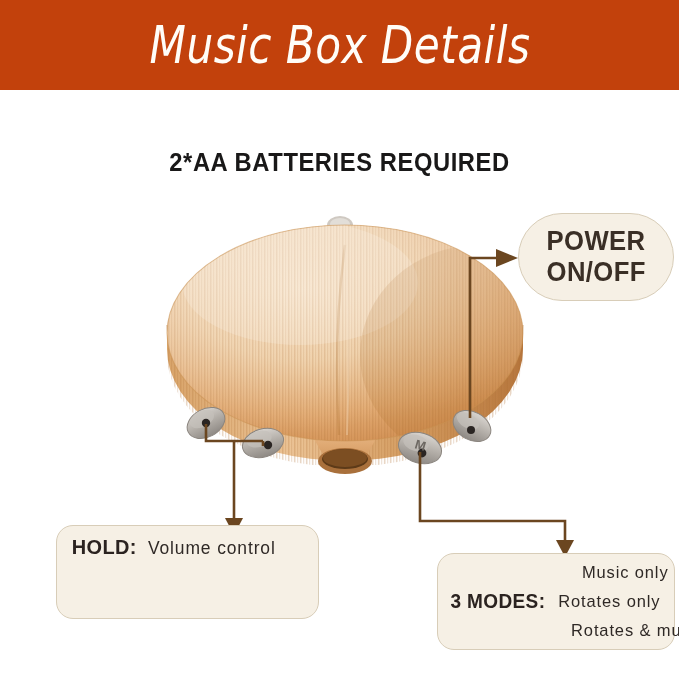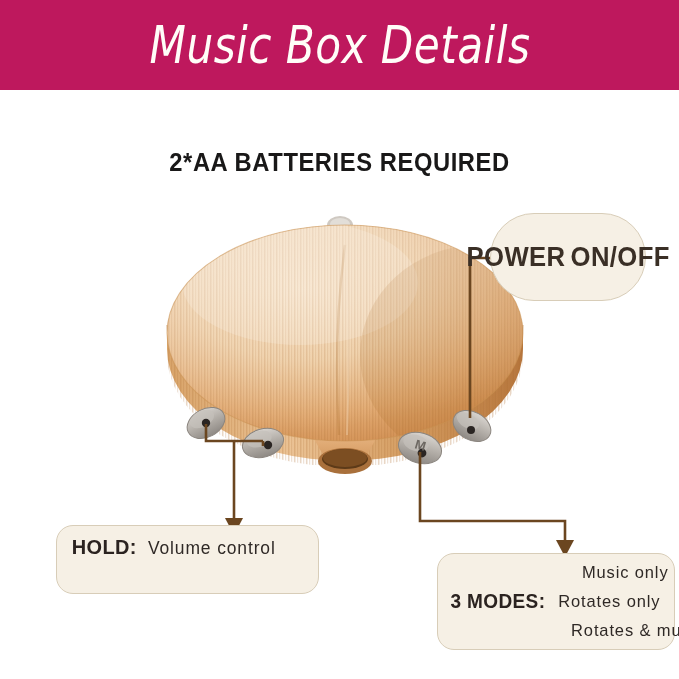--- a/index.html
+++ b/index.html
@@ -15,21 +15,21 @@
     font-family: "Liberation Sans", sans-serif;
   }
 
   
   #header-banner {
     position: absolute;
     left: 0;
     top: 0;
     width: 679px;
     height: 90px;
-    background: #be185d;
+    background: #c2410c;
     display: flex;
     align-items: center;
     justify-content: center;
   }
   #header-title {
     color: #fffdf8;
     font-family: "DejaVu Sans Condensed", "Liberation Sans Narrow", "Liberation Sans", sans-serif;
     font-size: 51px;
     font-style: italic;
     font-weight: 400;
@@ -76,46 +76,46 @@
   }
 
   
   .callout {
     position: absolute;
     background: #f6f0e5;
     border: 1.6px solid #d8cdb8;
     box-sizing: border-box;
   }
   #callout-power {
-    left: 490px;
+    left: 518px;
     top: 213px;
     width: 156px;
     height: 88px;
     border-radius: 44px;
     display: flex;
-    flex-direction: row;
+    flex-direction: column;
     align-items: center;
     justify-content: center;
   }
   .power-line {
     color: #3a2f26;
     font-family: "Liberation Sans Narrow", "Liberation Sans", sans-serif;
     font-size: 27px;
     font-weight: bold;
     line-height: 1.14;
     letter-spacing: 0.4px;
     transform: scaleX(0.95);
     white-space: nowrap;
   }
 
   #callout-buttons {
     left: 56px;
     top: 525px;
     width: 263px;
-    height: 69px;
+    height: 94px;
     border-radius: 17px;
     padding: 9px 0 0 13px;
   }
   .kv-row {
     display: flex;
     align-items: baseline;
     white-space: nowrap;
     margin-bottom: 4px;
   }
   .kv-key {

